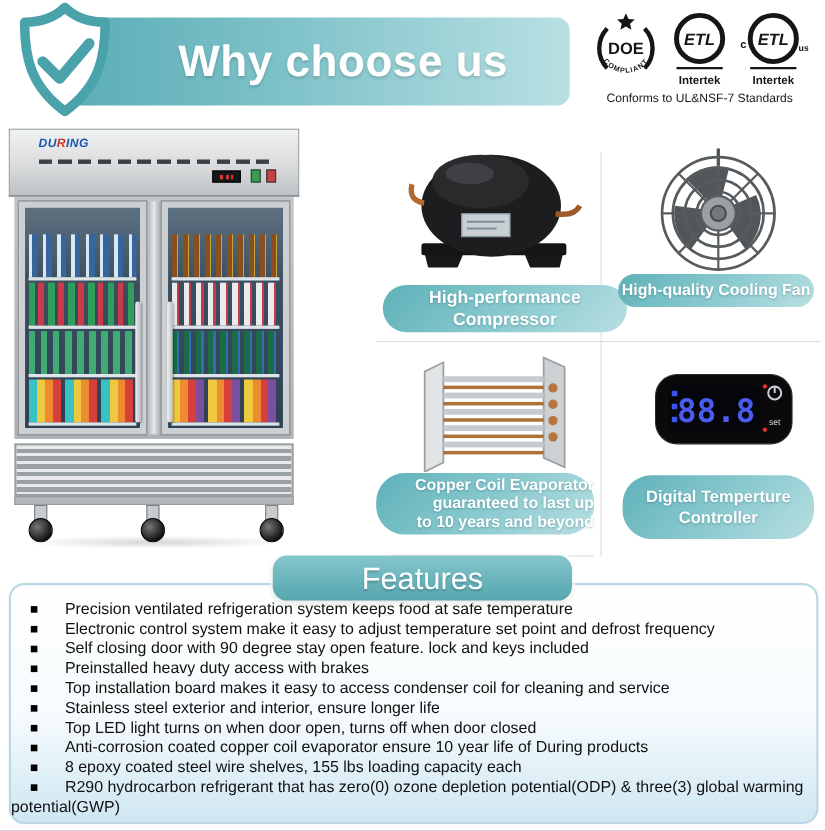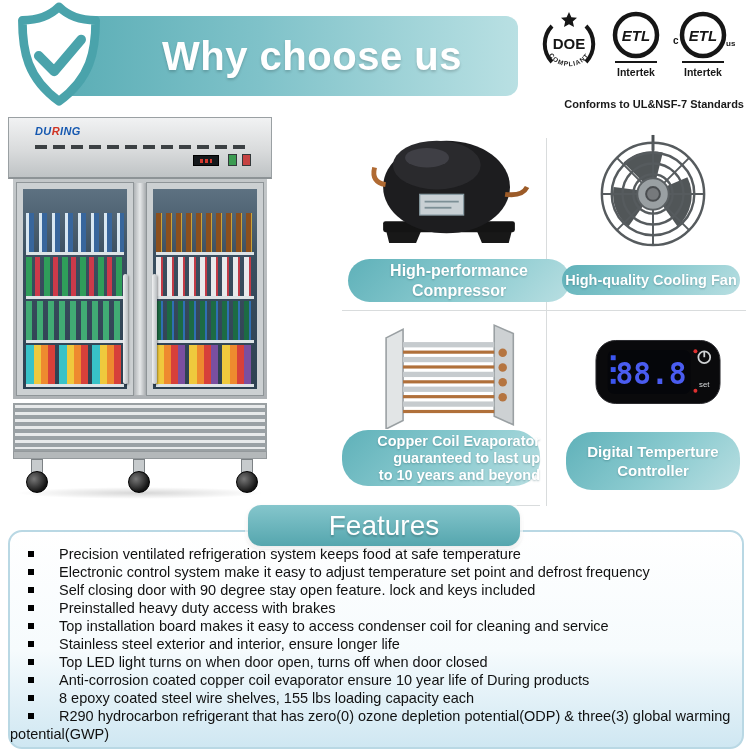--- a/index.html
+++ b/index.html
@@ -9,21 +9,21 @@
   
   .why-banner { position:absolute; left:48px; top:16px; width:470px; height:80px; border-radius:12px;
     background:linear-gradient(90deg,#58acb4 0%,#7fc2c9 45%,#a9d8dc 85%,#b9e0e3 100%);
     display:flex; align-items:center; justify-content:center; padding-left:58px; }
   .why-banner span { color:#fff; font-size:40px; font-weight:bold; letter-spacing:.5px;
     text-shadow:0 2px 3px rgba(0,0,0,.18); }
   .shield { position:absolute; left:6px; top:0; width:106px; height:108px; }
 
   .certs { position:absolute; left:528px; top:10px; width:216px; }
   .certs-row { display:flex; align-items:flex-start; justify-content:center; gap:6px; }
-  .standards { margin-top:14px; text-align:right; font-size:11px; font-weight:bold; color:#1a1a1a; }
+  .standards { margin-top:0; text-align:center; font-size:11px; font-weight:normal; color:#1a1a1a; }
 
   
   .fridge { position:absolute; left:8px; top:117px; width:264px; height:382px; }
   .fr-top { position:absolute; left:0; right:0; top:0; height:62px;
     background:linear-gradient(180deg,#f1f2f3 0%,#d9dbdc 55%,#bfc3c5 100%);
     border:1px solid #9aa0a3; border-bottom:2px solid #8d9396; }
   .fr-brand { position:absolute; left:26px; top:7px; font-size:11px; font-weight:bold; font-style:italic; letter-spacing:.4px; }
   .fr-brand .b1, .fr-brand .b3 { color:#1558b0; }
   .fr-brand .b2 { color:#d03424; }
   .fr-vents { position:absolute; left:26px; top:27px; width:212px; height:4px;
@@ -72,21 +72,21 @@
   .hline1 { position:absolute; left:342px; top:310px; width:404px; height:1px; background:#d9dcdd; }
   .hline2 { position:absolute; left:352px; top:505px; width:188px; height:1px; background:#d9dcdd; }
 
   .card-img { position:absolute; }
   .pill { position:absolute; border-radius:26px; color:#fff; font-weight:bold; text-align:center;
     background:linear-gradient(135deg,#5fb1b9 0%,#8ccbd0 55%,#b9dfe2 100%);
     text-shadow:0 1px 2px rgba(0,60,70,.3);
     display:flex; flex-direction:column; justify-content:center; }
   .pill span { display:block; }
   .pill-1 { left:348px; top:259px; width:222px; height:43px; font-size:16px; line-height:20px; }
-  .pill-2 { left:562px; top:249px; width:178px; height:30px; font-size:14.5px; line-height:15px;margin-top:16px; }
+  .pill-2 { left:562px; top:249px; width:178px; height:30px; font-size:14.5px; line-height:15px; }
   .pill-3 { left:342px; top:430px; width:198px; height:56px; font-size:14.5px; line-height:17px;text-align:right; }
   .pill-4 { left:566px; top:432px; width:174px; height:58px; font-size:15px; line-height:19px; }
 
   
   .features-box { position:absolute; left:8px; top:530px; width:736px; height:219px;
     border:2px solid #b9d8e4; border-radius:14px;
     background:linear-gradient(180deg,#ffffff 0%,#f6fbfd 55%,#cfe7f2 100%); }
   .features-banner { position:absolute; left:248px; top:505px; width:272px; height:41px; border-radius:13px;
     background:linear-gradient(180deg,#85c6cc 0%,#55a6ae 100%);
     box-shadow:0 0 0 3px rgba(255,255,255,.6), 0 2px 4px rgba(0,0,0,.22);

